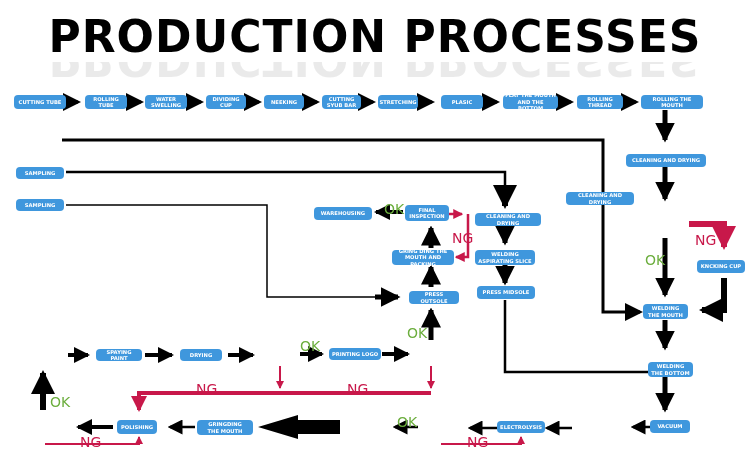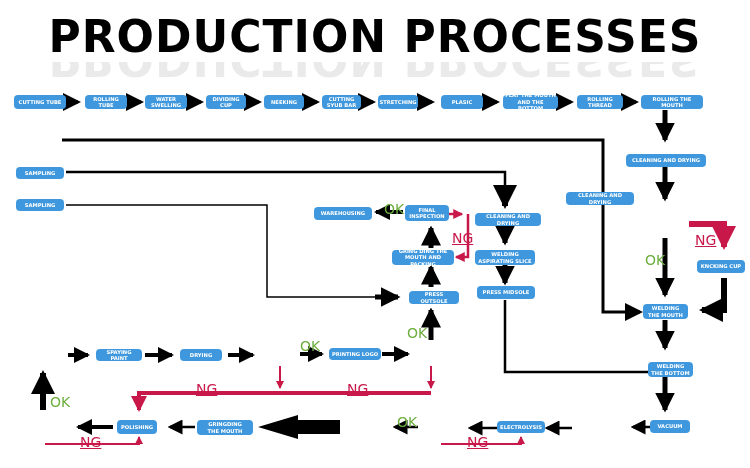--- a/index.html
+++ b/index.html
@@ -6,21 +6,21 @@
   body{width:750px;height:468px;position:relative;overflow:hidden;font-family:"DejaVu Sans",sans-serif;}
   .title{position:absolute;left:0;top:10px;width:750px;text-align:center;font-family:"DejaVu Sans",sans-serif;font-weight:bold;font-size:44px;letter-spacing:1px;color:#000;line-height:54px;}
   .title-reflect{position:absolute;left:0;top:62px;width:750px;text-align:center;font-family:"DejaVu Sans",sans-serif;font-weight:bold;font-size:44px;letter-spacing:1px;color:#000;line-height:54px;transform:scaleY(-1);opacity:0.08;height:24px;overflow:hidden;}
   svg#wires{position:absolute;left:0;top:0;width:750px;height:468px;}
   .box{position:absolute;background:#3f97dd;color:#fff;border-radius:4px;font-size:5.2px;font-weight:bold;display:flex;align-items:center;justify-content:center;text-align:center;line-height:6.5px;box-sizing:border-box;padding:0 2px;white-space:pre-line;}
   .dia{position:absolute;color:#fff;font-size:5px;font-weight:bold;display:flex;align-items:center;justify-content:center;text-align:center;line-height:6px;white-space:pre-line;}
   .dia::before{content:"";position:absolute;left:0;top:0;width:100%;height:100%;background:#3f97dd;clip-path:polygon(50% 0,100% 50%,50% 100%,0 50%);z-index:-1;}
   .dia span{position:relative;}
   .lbl{position:absolute;font-size:14px;font-family:"DejaVu Sans",sans-serif;}
   .ok{color:#6cae3e;}
-  .ng{color:#c8184a;text-decoration:underline;}
+  .ng{color:#c8184a;}
 </style>
 </head>
 <body>
 
 <div class="title">PRODUCTION PROCESSES</div>
 <div class="title-reflect">PRODUCTION PROCESSES</div>
 
 <svg id="wires" viewBox="0 0 750 468">
   <defs>
     <marker id="ab" markerWidth="6" markerHeight="6" refX="5" refY="3" orient="auto" markerUnits="strokeWidth">

